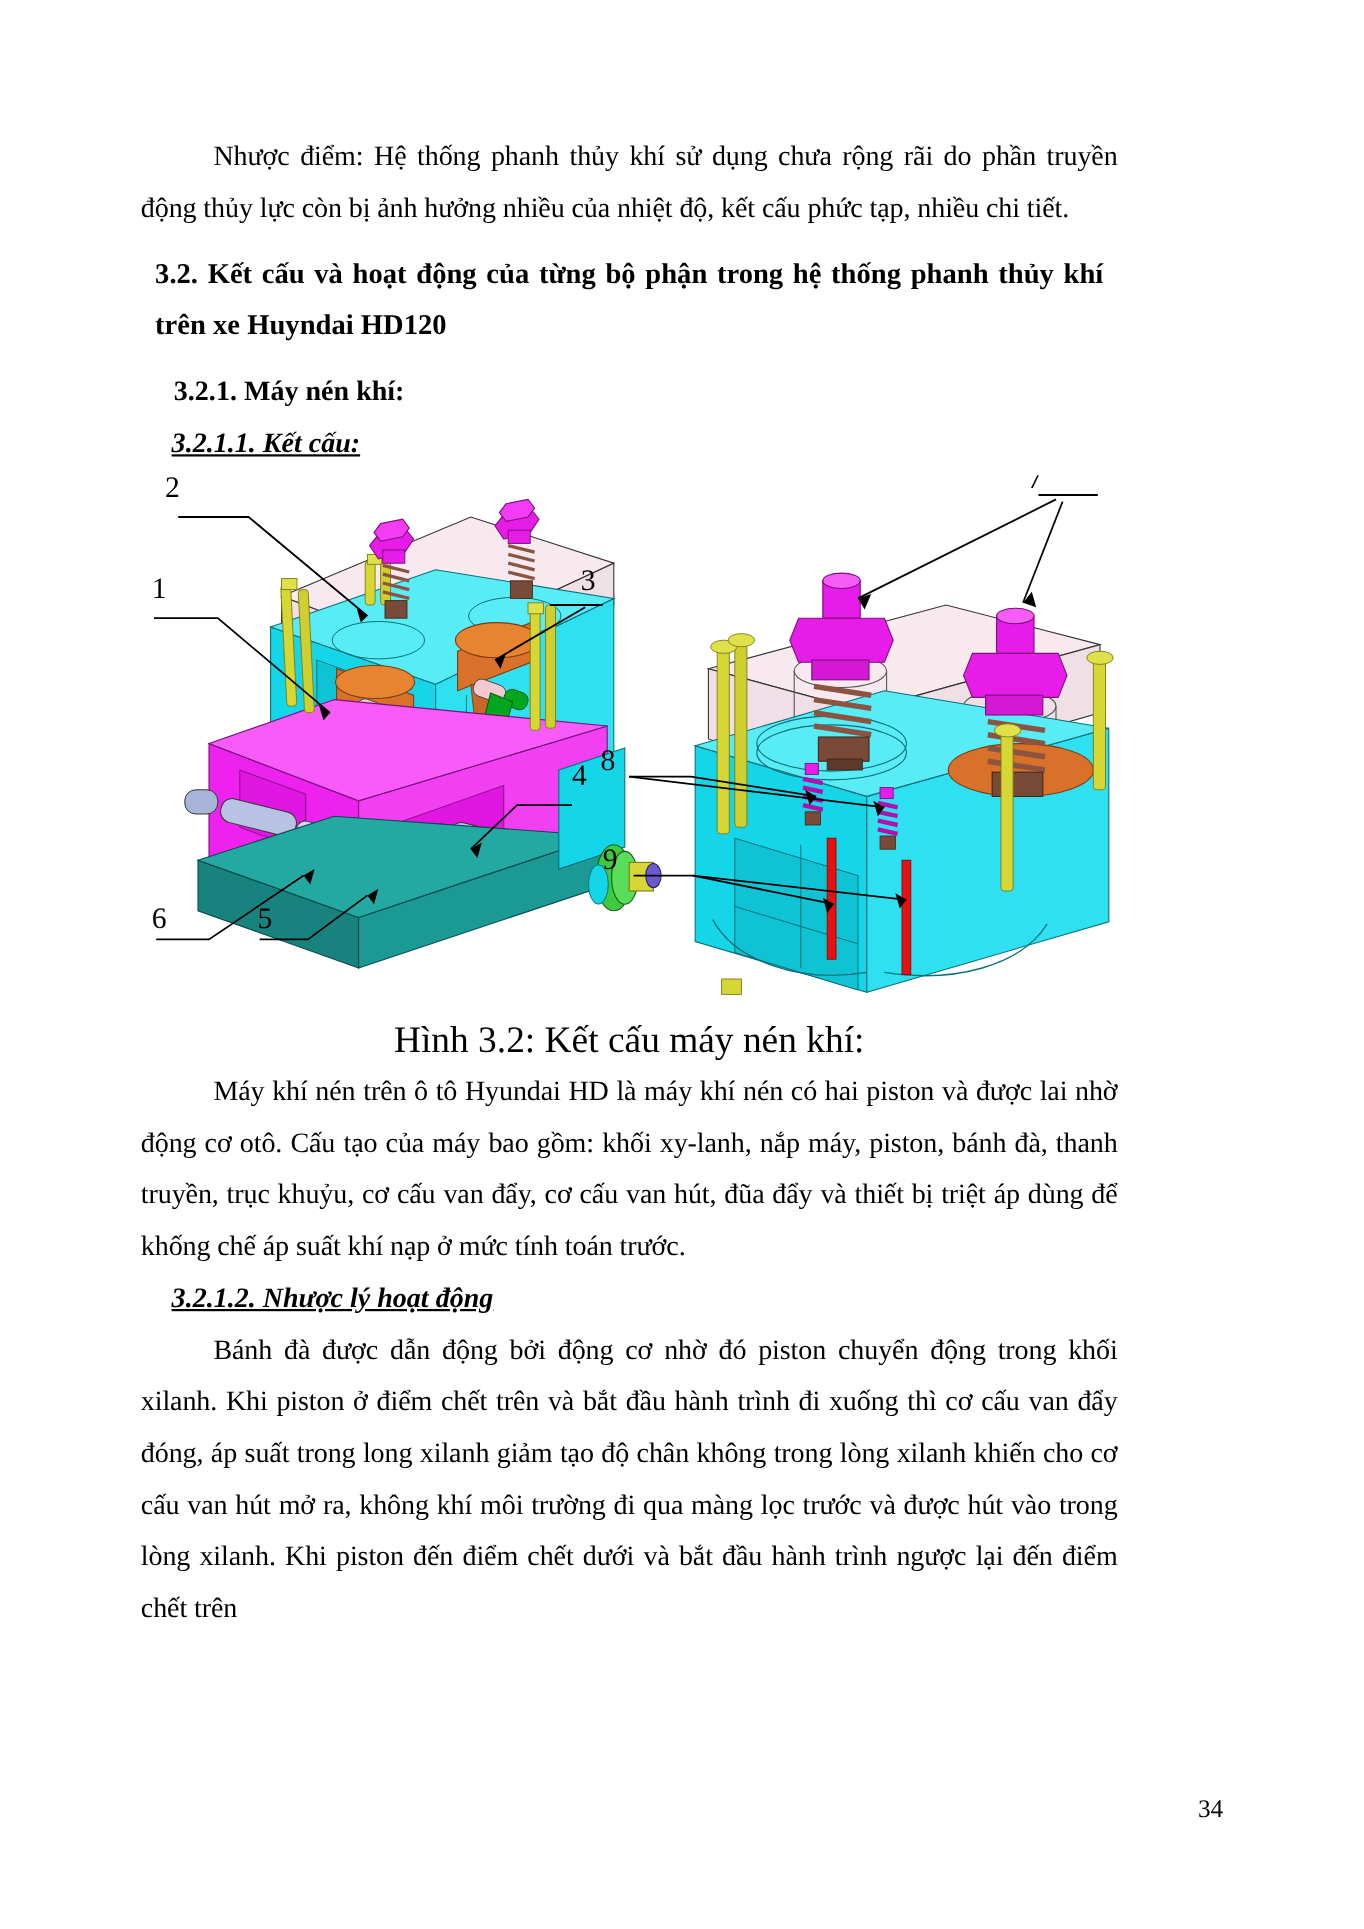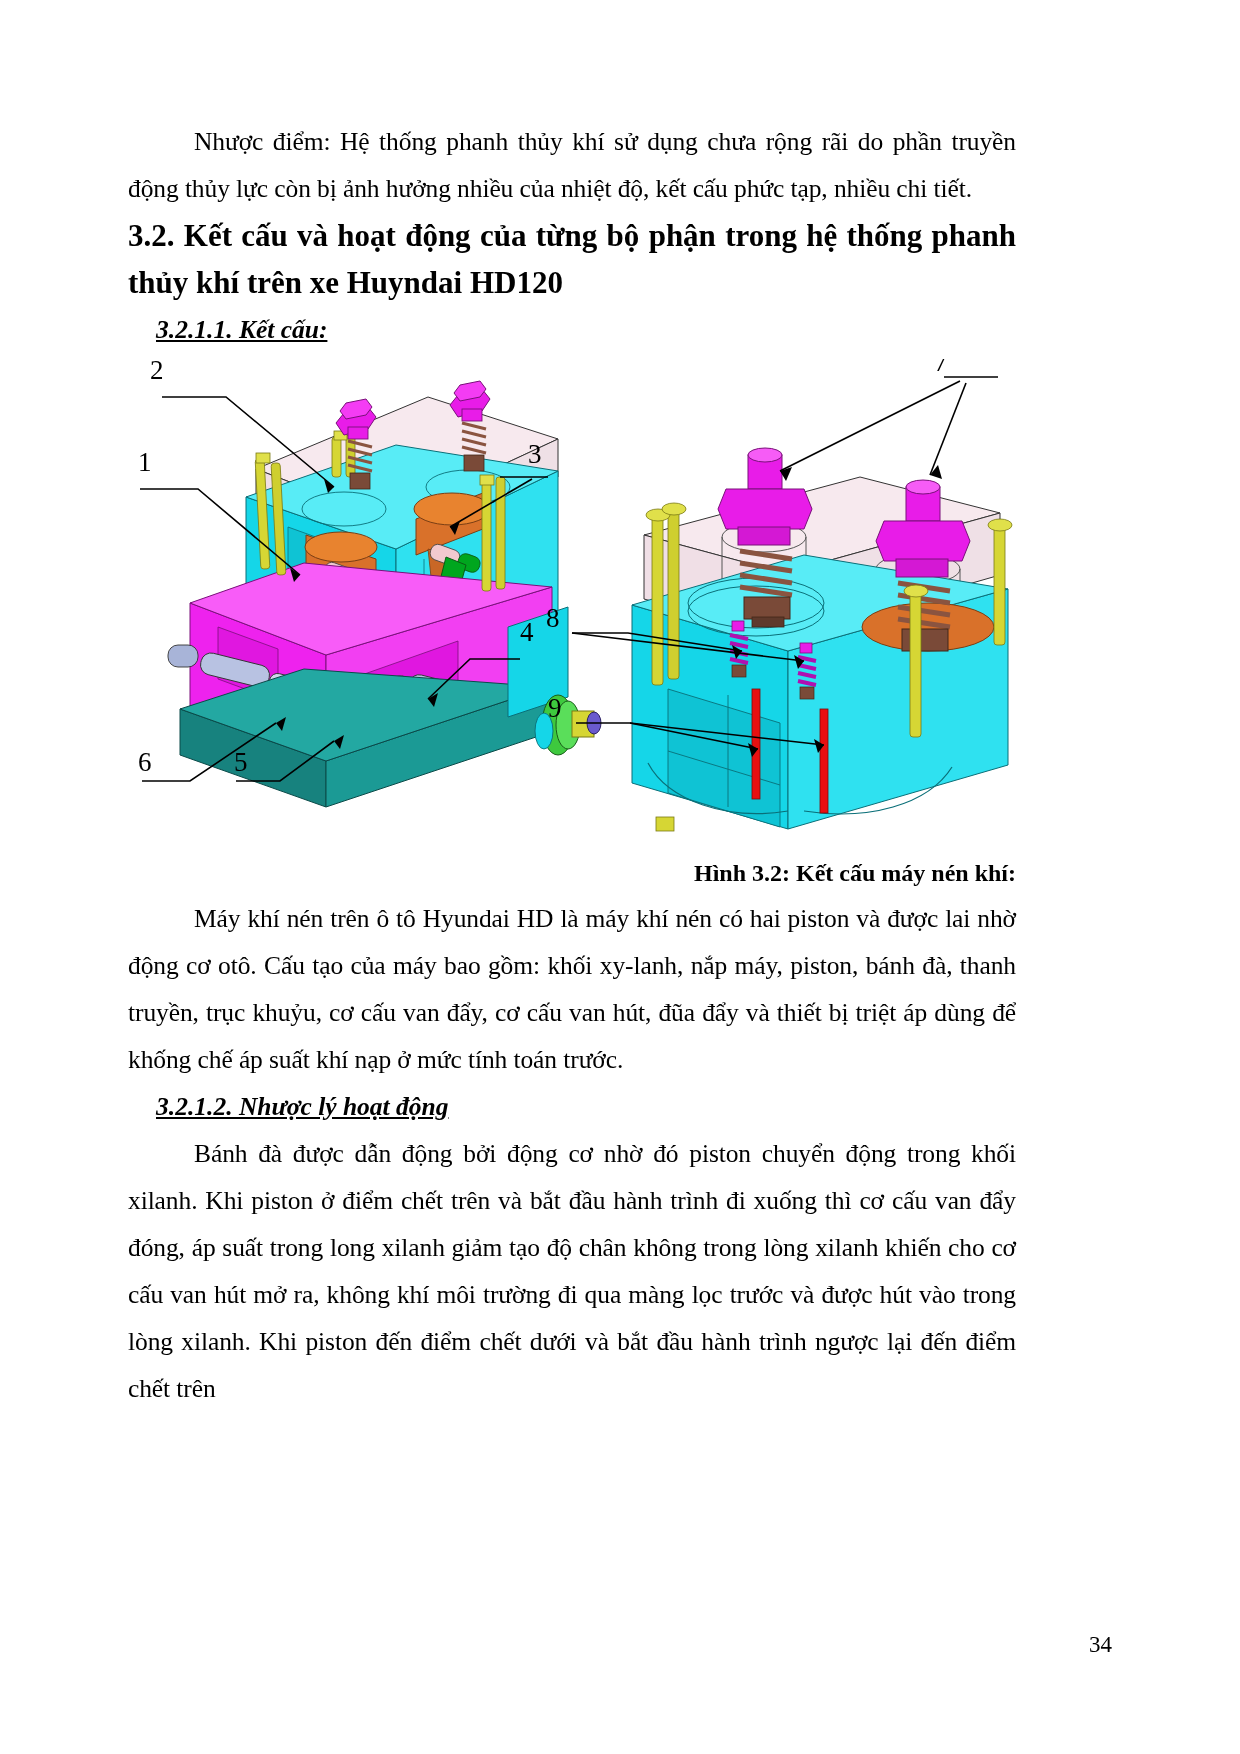--- a/index.html
+++ b/index.html
@@ -33,22 +33,22 @@
     font-size: 25.5px;
     line-height: 47px;
     text-align: justify;
     text-justify: inter-word;
     letter-spacing: -0.1px;
   }
   p.body-text.indent {
     text-indent: 66px;
   }
   h2.heading-bold {
-    margin: 0;
-    font-size: 31px;
+    margin: 13px;
+    font-size: 26px;
     line-height: 47px;
     font-weight: bold;
     text-align: justify;
   }
   h3.heading-sub {
     margin: 0;
     font-size: 25.5px;
     line-height: 47px;
     font-weight: bold;
     padding-left: 30px;
@@ -63,24 +63,24 @@
     text-decoration: underline;
   }
   .figure-block {
     position: relative;
     width: 888px;
     height: 492px;
     margin-top: 6px;
   }
   .fig-caption {
     margin: 0;
-    font-size: 24px;
+    font-size: 34px;
     line-height: 44px;
-    font-weight: bold;
-    text-align: right;
+    font-weight: normal;
+    text-align: center;
   }
   .fig-legend {
     margin: 0;
     font-size: 25.5px;
     line-height: 47px;
     text-align: center;
   }
   .page-number {
     position: absolute;
     right: 128px;
@@ -103,20 +103,21 @@
 <body>
 
 <div class="page">
 
   <div class="content">
 
     <p class="body-text indent">Nhược điểm: Hệ thống phanh thủy khí sử dụng chưa rộng rãi do phần truyền động thủy lực còn bị ảnh hưởng nhiều của nhiệt độ, kết cấu phức tạp, nhiều chi tiết.</p>
 
     <h2 class="heading-bold">3.2. Kết cấu và hoạt động của từng bộ phận trong hệ thống phanh thủy khí trên xe Huyndai HD120</h2>
 
+    <h3 class="heading-sub">3.2.1. Máy nén khí:</h3>
 
     <h4 class="heading-subsub">3.2.1.1. Kết cấu:</h4>
 
     <div class="figure-block">
       <svg class="figure-svg" width="888" height="492" viewBox="0 0 888 492">
 
         <g>
 
           <g>
             <polygon points="128,110 300,38 430,80 258,160" fill="#f7e9ee" stroke="#333" stroke-width="1"></polygon>

